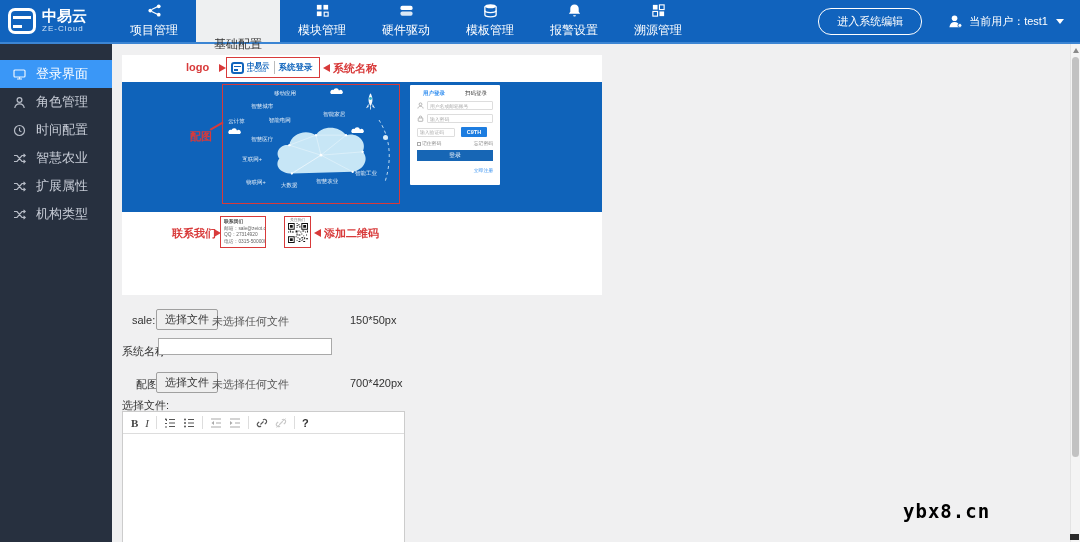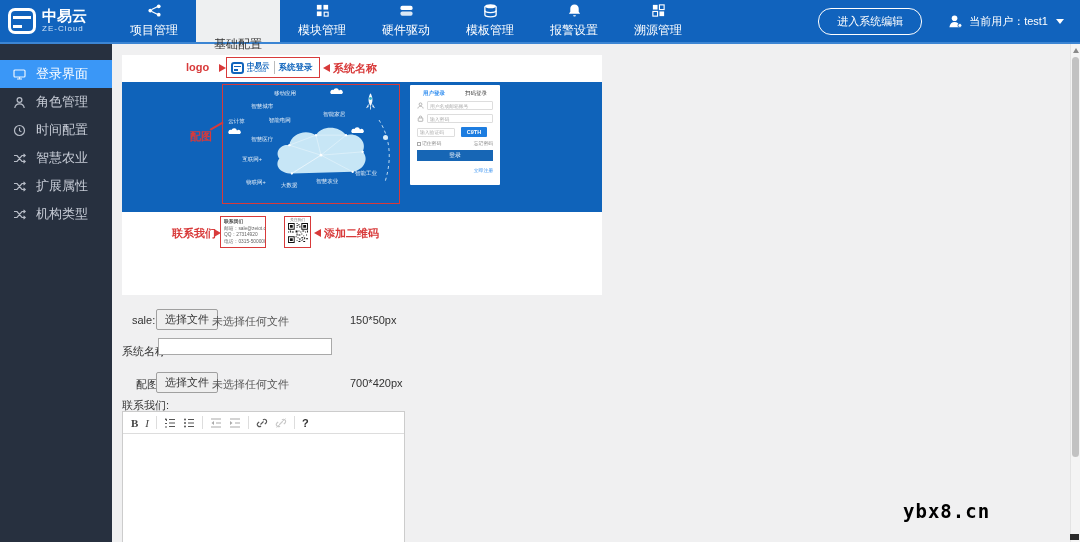--- a/index.html
+++ b/index.html
@@ -393,21 +393,21 @@
 <span class="fhint" style="left:350px; top:314px;">150*50px</span>
 
 <span class="flabel" style="left:122px; top:344px;">系统名称:</span>
 <input class="sys-input" type="text" value="" style="">
 
 <span class="flabel" style="left:136px; top:377px;">配图:</span>
 <button class="file-btn" style="left:156px; top:372px;">选择文件</button>
 <span class="file-none" style="left:212px; top:377px;">未选择任何文件</span>
 <span class="fhint" style="left:350px; top:377px;">700*420px</span>
 
-<span class="flabel" style="left:122px; top:398px;">联系我们:</span>
+<span class="flabel" style="left:122px; top:398px;">选择文件:</span>
 
 <div class="editor">
   <div class="ed-toolbar">
     <span class="ed-btn ed-b">B</span>
     <span class="ed-btn ed-i">I</span>
     <span class="ed-sep"></span>
     <span class="ed-btn">
         <svg class="ed-ic" viewBox="0 0 12 12">
           <path d="M5 2.5h6M5 6h6M5 9.5h6" stroke="#555" stroke-width="1.2"></path>
           <path d="M1 2h1.5v2M1 6.5h2M1 10h2" stroke="#555" stroke-width="1"></path>

